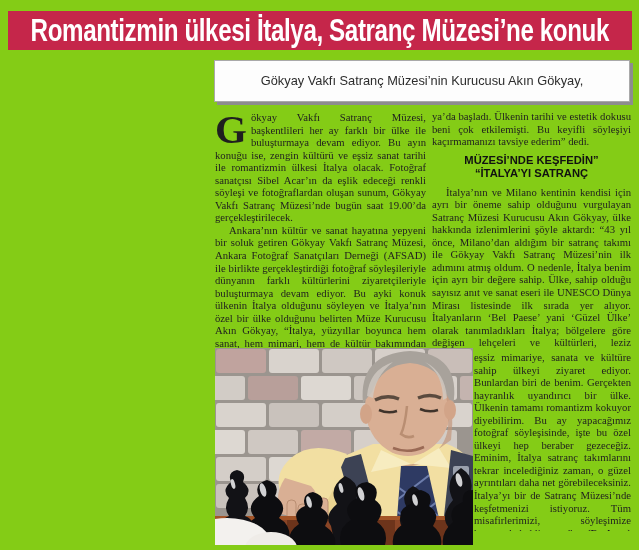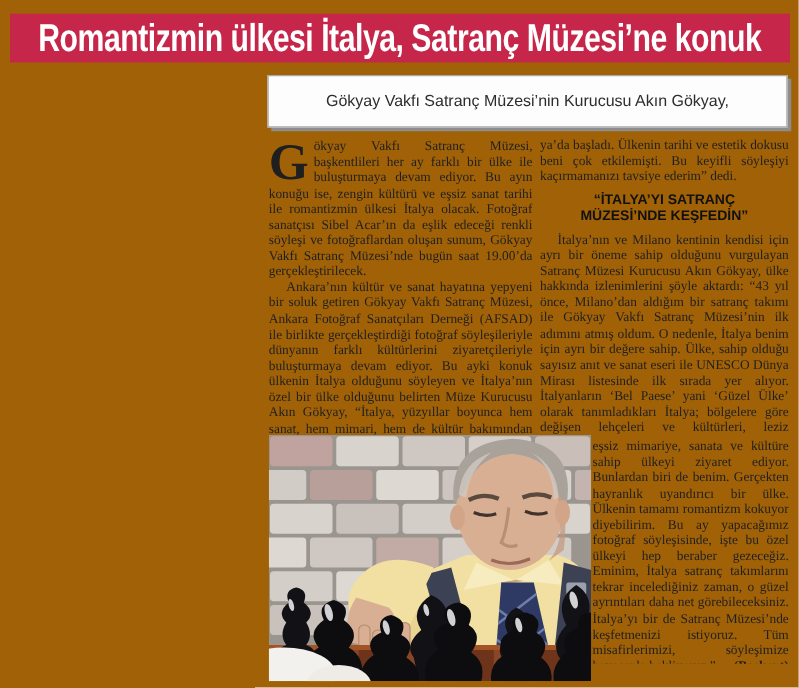--- a/index.html
+++ b/index.html
@@ -1,16 +1,16 @@
 <!DOCTYPE html>
 <html lang="tr"><head>
 <meta charset="utf-8">
 <style>
   html,body{margin:0;padding:0;background:#ffffff;}
-  .page{position:relative;width:639px;height:550px;background:#a16207;overflow:hidden;
+  .page{position:relative;width:639px;height:550px;background:#84cc16;overflow:hidden;
         font-family:"Liberation Serif", serif;color:#1f1f1f;}
 
   
   .banner{position:absolute;left:8px;top:11px;width:624px;height:39px;background:#c5264a;
           display:flex;align-items:center;justify-content:center;overflow:hidden;}
   .banner .headline{color:#ffffff;font-family:"Liberation Sans", sans-serif;font-weight:700;
           font-size:31px;white-space:nowrap;transform:scaleX(0.78);transform-origin:center;
           letter-spacing:-0.5px;}
 
   
@@ -52,22 +52,22 @@
   </div>
 
   <div class="textcol col1">
     <p class="para"><span class="dropcap">G</span><span>ökyay Vakfı Satranç Müzesi, başkentlileri her ay farklı bir ülke ile buluşturmaya devam ediyor. Bu ayın konuğu ise, zengin kültürü ve eşsiz sanat tarihi ile romantizmin ülkesi İtalya olacak. Fotoğraf sanatçısı Sibel Acar’ın da eşlik edeceği renkli söyleşi ve fotoğraflardan oluşan sunum, Gökyay Vakfı Satranç Müzesi’nde bugün saat 19.00’da gerçekleştirilecek.</span></p>
     <p class="para-indent">Ankara’nın kültür ve sanat hayatına yepyeni bir soluk getiren Gökyay Vakfı Satranç Müzesi, Ankara Fotoğraf Sanatçıları Derneği (AFSAD) ile birlikte gerçekleştirdiği fotoğraf söyleşileriyle dünyanın farklı kültürlerini ziyaretçileriyle buluşturmaya devam ediyor. Bu ayki konuk ülkenin İtalya olduğunu söyleyen ve İtalya’nın özel bir ülke olduğunu belirten Müze Kurucusu Akın Gökyay, “İtalya, yüzyıllar boyunca hem sanat, hem mimari, hem de kültür bakımından dünya ülkelerini etkileyen, Rönesans’ın çıkış noktası olarak hafızalarımıza kazınan özel bir ülke... Benim de satranç serüvenim işte bu özel ülkede, İtal-</p>
   </div>
 
   <div class="textcol col2a">
     <p class="para">ya’da başladı. Ülkenin tarihi ve estetik dokusu beni çok etkilemişti. Bu keyifli söyleşiyi kaçırmamanızı tavsiye ederim” dedi.</p>
     <div class="col-heading">
+      <div>MÜZESİ’NDE KEŞFEDİN”</div>
       <div>“İTALYA’YI SATRANÇ</div>
-      <div>MÜZESİ’NDE KEŞFEDİN”</div>
     </div>
     <p class="para-indent">İtalya’nın ve Milano kentinin kendisi için ayrı bir öneme sahip olduğunu vurgulayan Satranç Müzesi Kurucusu Akın Gökyay, ülke hakkında izlenimlerini şöyle aktardı: “43 yıl önce, Milano’dan aldığım bir satranç takımı ile Gökyay Vakfı Satranç Müzesi’nin ilk adımını atmış oldum. O nedenle, İtalya benim için ayrı bir değere sahip. Ülke, sahip olduğu sayısız anıt ve sanat eseri ile UNESCO Dünya Mirası listesinde ilk sırada yer alıyor. İtalyanların ‘Bel Paese’ yani ‘Güzel Ülke’ olarak tanımladıkları İtalya; bölgelere göre değişen lehçeleri ve kültürleri, leziz yemekleri, dünya çapında ünlü şehirleri, zengin tarihi, sıcacık iklimi ve samimi insanları ile ülkeye gelenler için en popüler turizm duraklarından biri halinde. Her yıl milyonlarca insan bu</p>
   </div>
 
   <div class="textcol col2b">
     <span>eşsiz mimariye, sanata ve kültüre sahip ülkeyi ziyaret ediyor. Bunlardan biri de benim. Gerçekten hayranlık uyandırıcı bir ülke. Ülkenin tamamı romantizm kokuyor diyebilirim. Bu ay yapacağımız fotoğraf söyleşisinde, işte bu özel ülkeyi hep beraber gezeceğiz. Eminim, İtalya satranç takımlarını tekrar incelediğiniz zaman, o güzel ayrıntıları daha net görebileceksiniz. İtalya’yı bir de Satranç Müzesi’nde keşfetmenizi istiyoruz. Tüm misafirlerimizi, söyleşimize heyecanla bekliyoruz.”</span>
     <span class="byline">(Başkent)</span>
   </div>
 
   <div class="photo">

